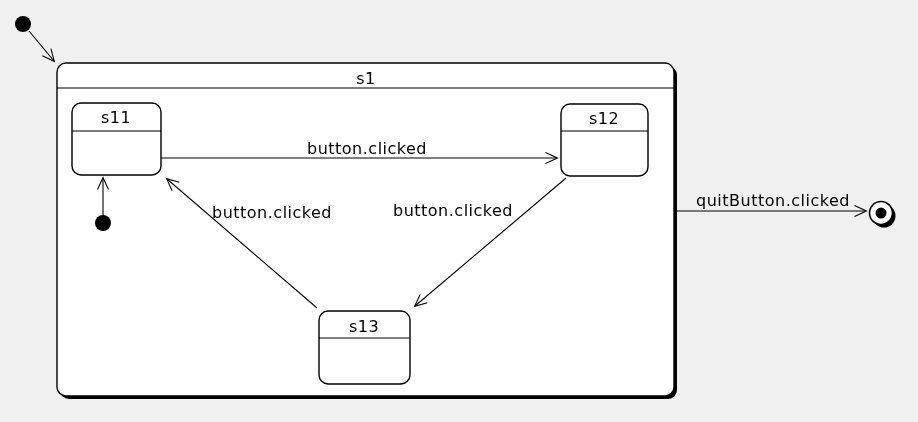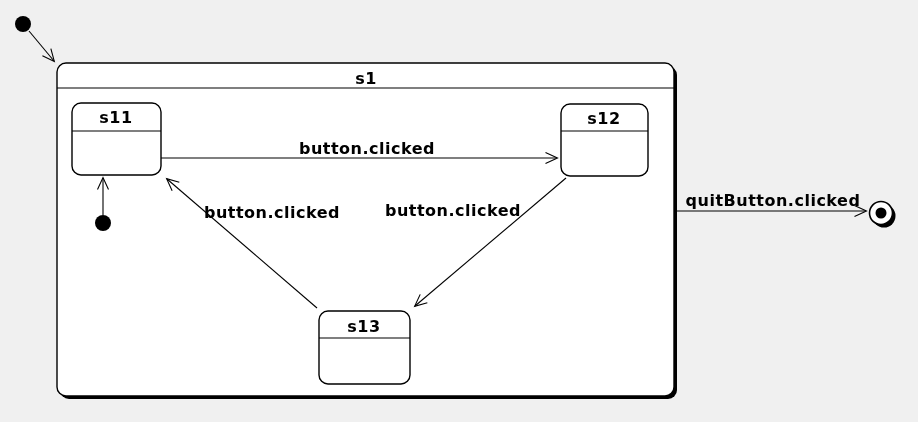--- a/index.html
+++ b/index.html
@@ -7,21 +7,20 @@
     padding: 0;
     background: #f0f0f0;
     font-family: "DejaVu Sans", "Liberation Sans", sans-serif;
   }
   .canvas {
     position: relative;
     width: 918px;
     height: 422px;
     background: #f0f0f0;
     overflow: hidden;
-    font-weight: bold;
   }
   svg { display: block; }
   .state-rect {
     fill: #ffffff;
     stroke: #000000;
     stroke-width: 1.4;
   }
   .shadow-rect { fill: #000000; }
   .divider {
     stroke: #000000;

